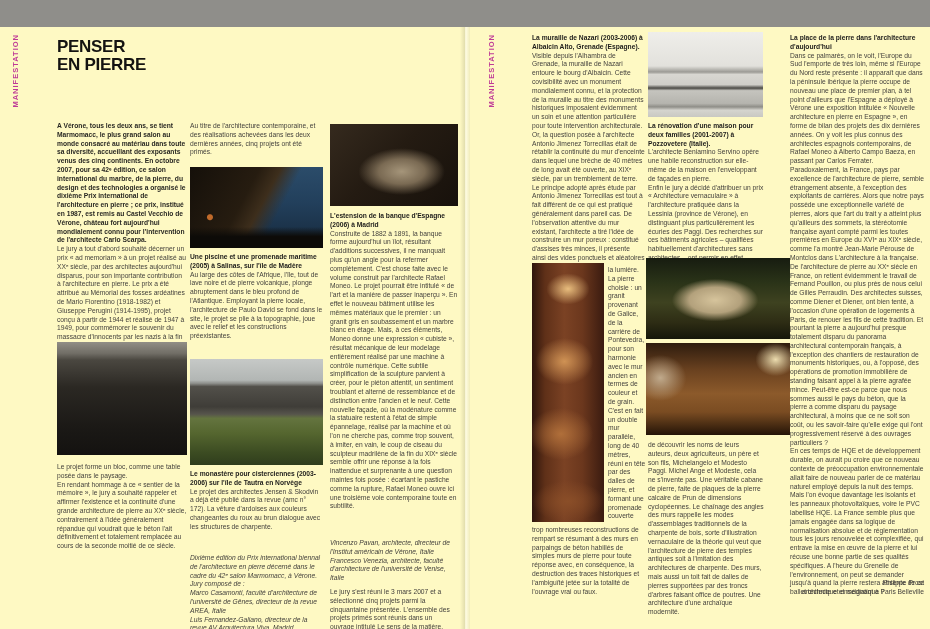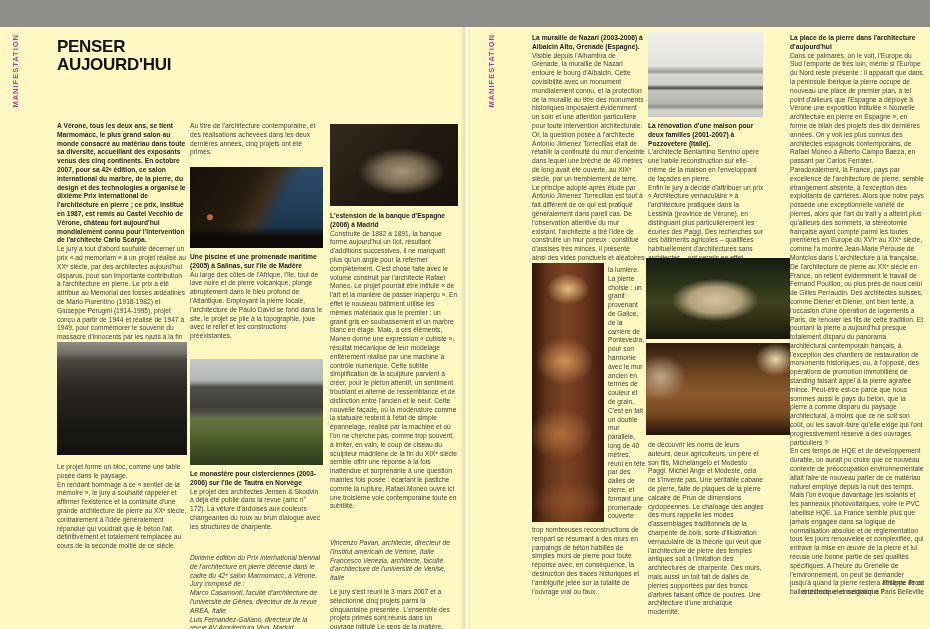--- a/index.html
+++ b/index.html
@@ -57,21 +57,21 @@
 </style>
 </head>
 <body>
 
 <div class="spread">
 
   <div class="vtab" style="left:11px; top:7px;">MANIFESTATION</div>
 
   <div class="title">
     <div>PENSER</div>
-    <div>AUJOURD'HUI</div>
+    <div>EN PIERRE</div>
   </div>
 
   <div class="blk" style="left:57px; top:95px; width:130px;">
     <p class="lead">A Vérone, tous les deux ans, se tient Marmomacc, le plus grand salon au monde consacré au matériau dans toute sa diversité, accueillant des exposants venus des cinq continents. En octobre 2007, pour sa 42ᵉ édition, ce salon international du marbre, de la pierre, du design et des technologies a organisé le dixième Prix international de l'architecture en pierre ; ce prix, institué en 1987, est remis au Castel Vecchio de Vérone, château fort aujourd'hui mondialement connu pour l'intervention de l'architecte Carlo Scarpa.</p>
     <p>Le jury a tout d'abord souhaité décerner un prix « ad memoriam » à un projet réalisé au XXᵉ siècle, par des architectes aujourd'hui disparus, pour son importante contribution à l'architecture en pierre. Le prix a été attribué au Mémorial des fosses ardéatines de Mario Fiorentino (1918-1982) et Giuseppe Perugini (1914-1995), projet conçu à partir de 1944 et réalisé de 1947 à 1949, pour commémorer le souvenir du massacre d'innocents par les nazis à la fin de la Seconde Guerre mondiale.</p>
   </div>
 
   <div class="ph ph-memorial" style="left:57px; top:315px; width:130px; height:113px;"></div>
 
   <div class="blk" style="left:57px; top:436px; width:130px;">

